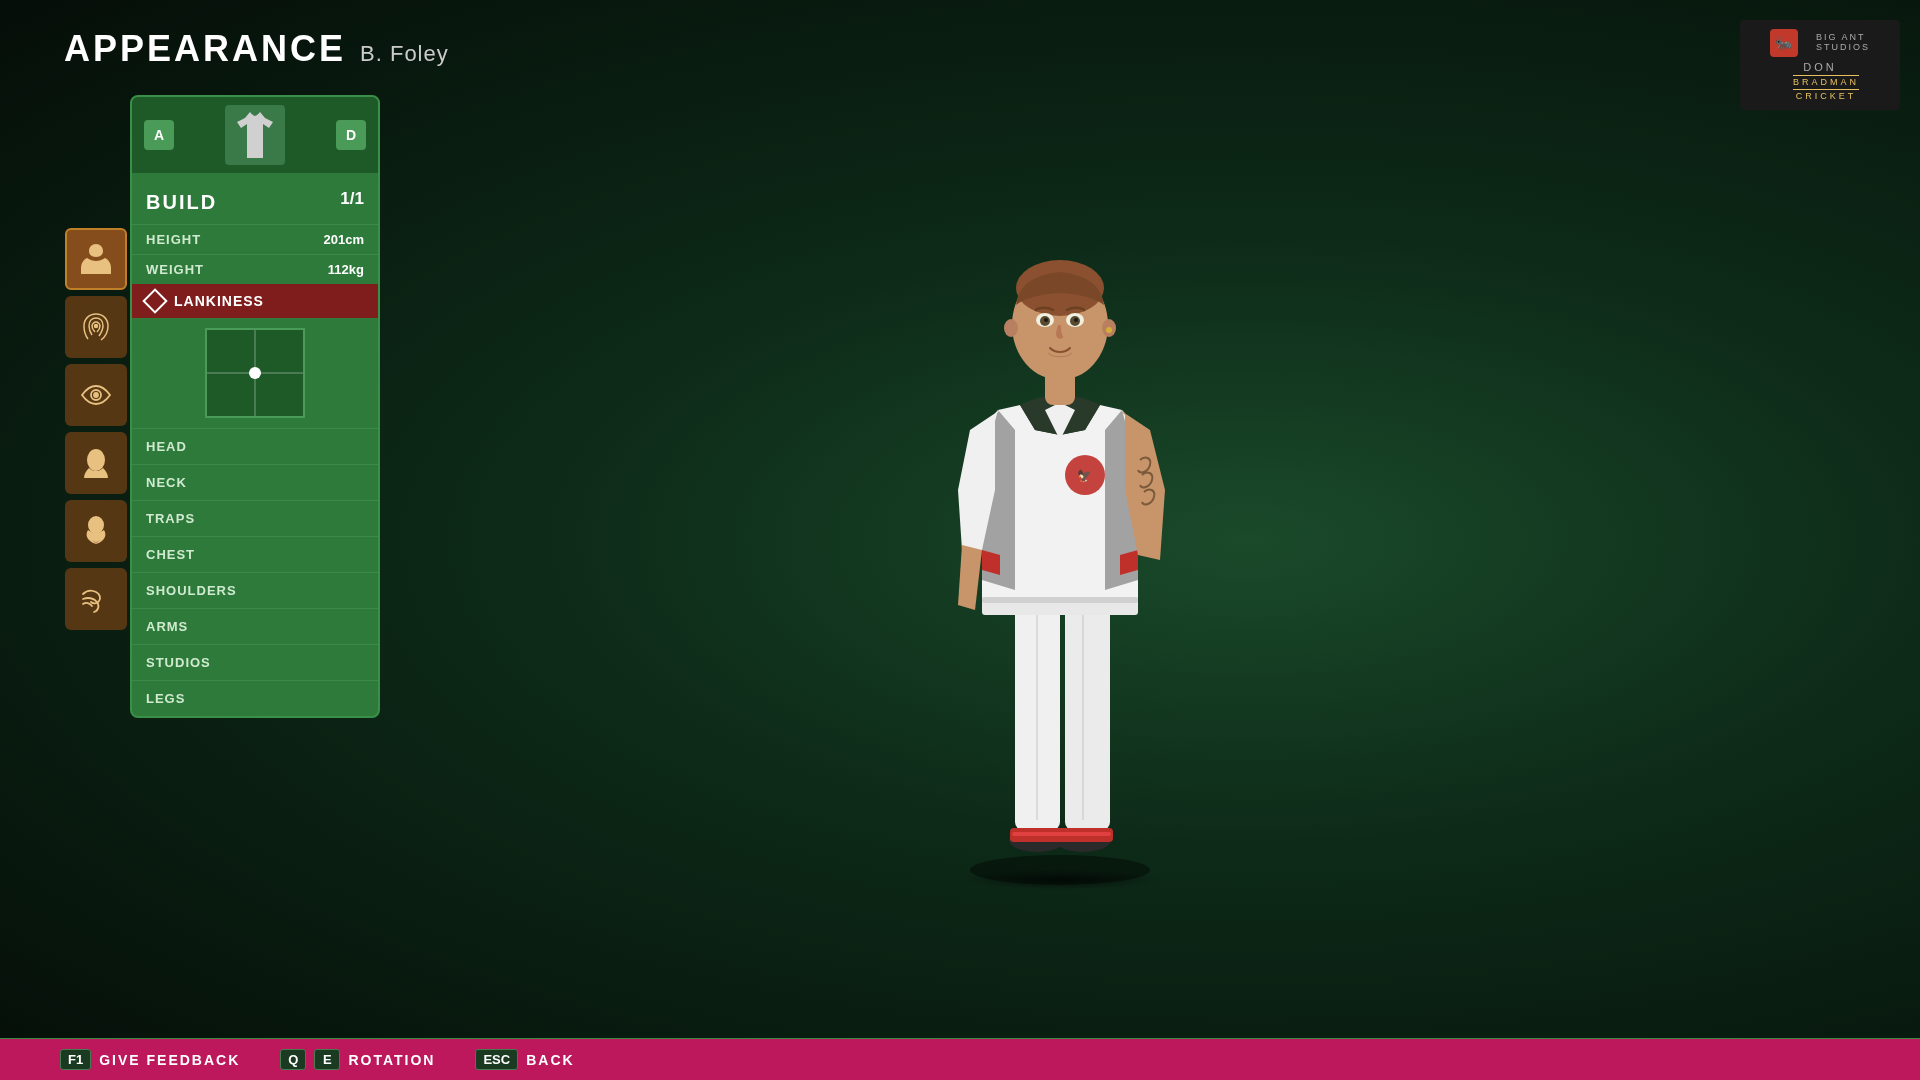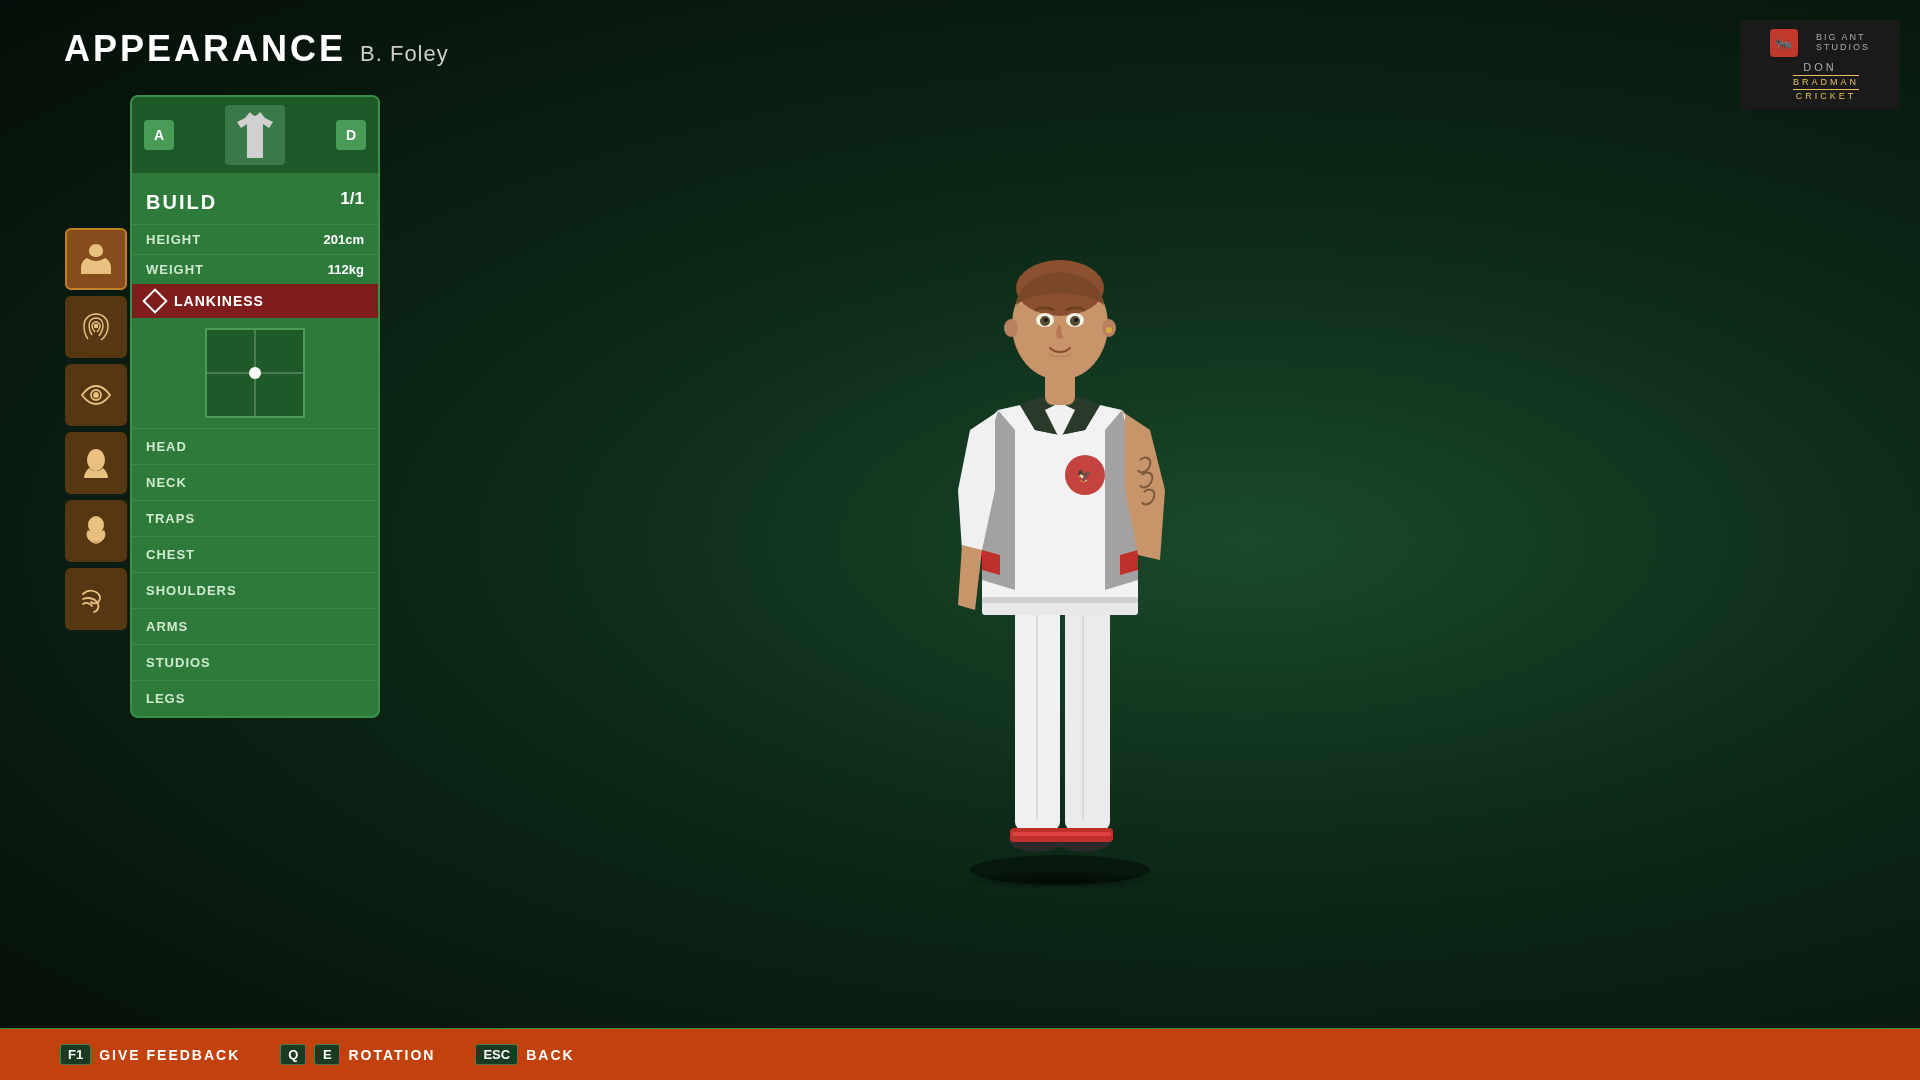--- a/index.html
+++ b/index.html
@@ -327,22 +327,22 @@
       border-top: 1px solid #3a8a48;
       cursor: pointer;
     }
 
     
     .bottom-bar {
       position: absolute;
       bottom: 0;
       left: 0;
       right: 0;
-      height: 52px;
-      background: #c2410c;
+      height: 42px;
+      background: #be185d;
       display: flex;
       align-items: center;
       padding: 0 60px;
       gap: 40px;
       border-top: 1px solid #3a8a45;
     }
     .bottom-item {
       display: flex;
       align-items: center;
       gap: 8px;

